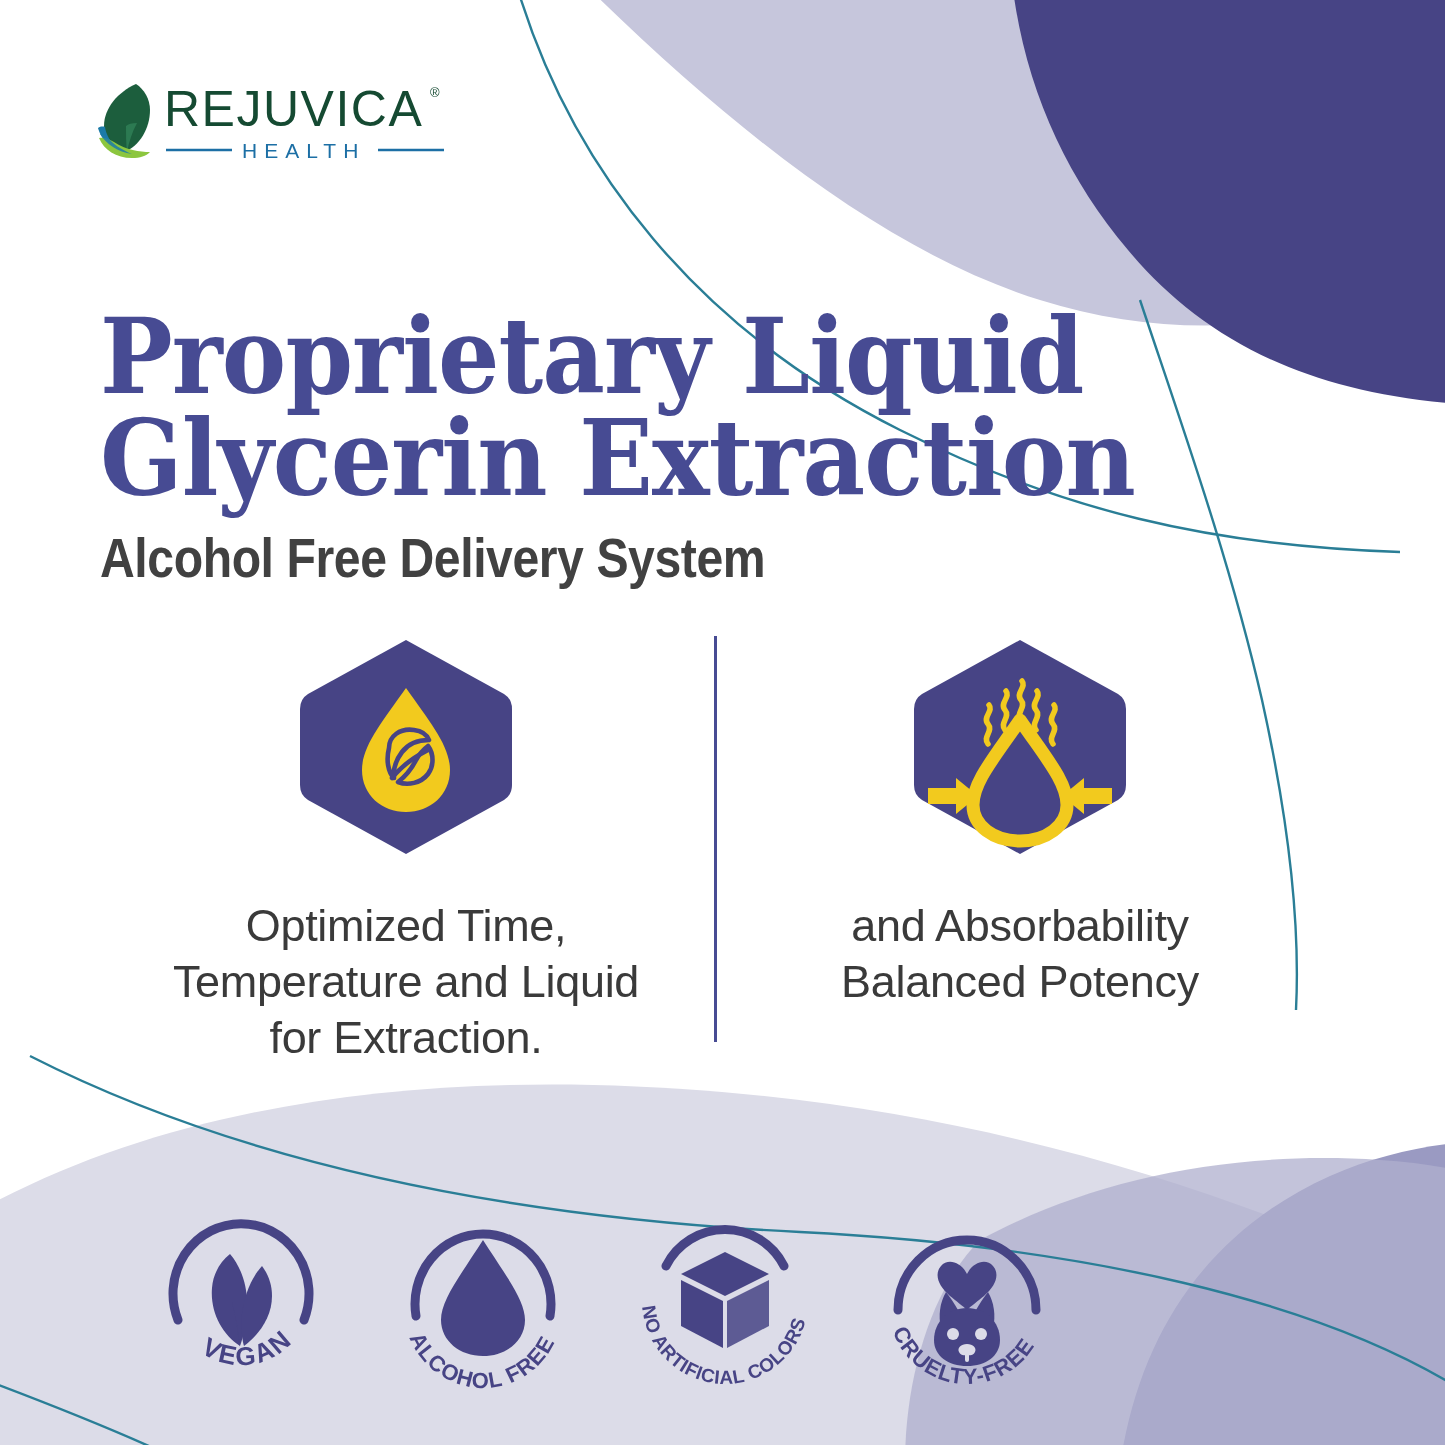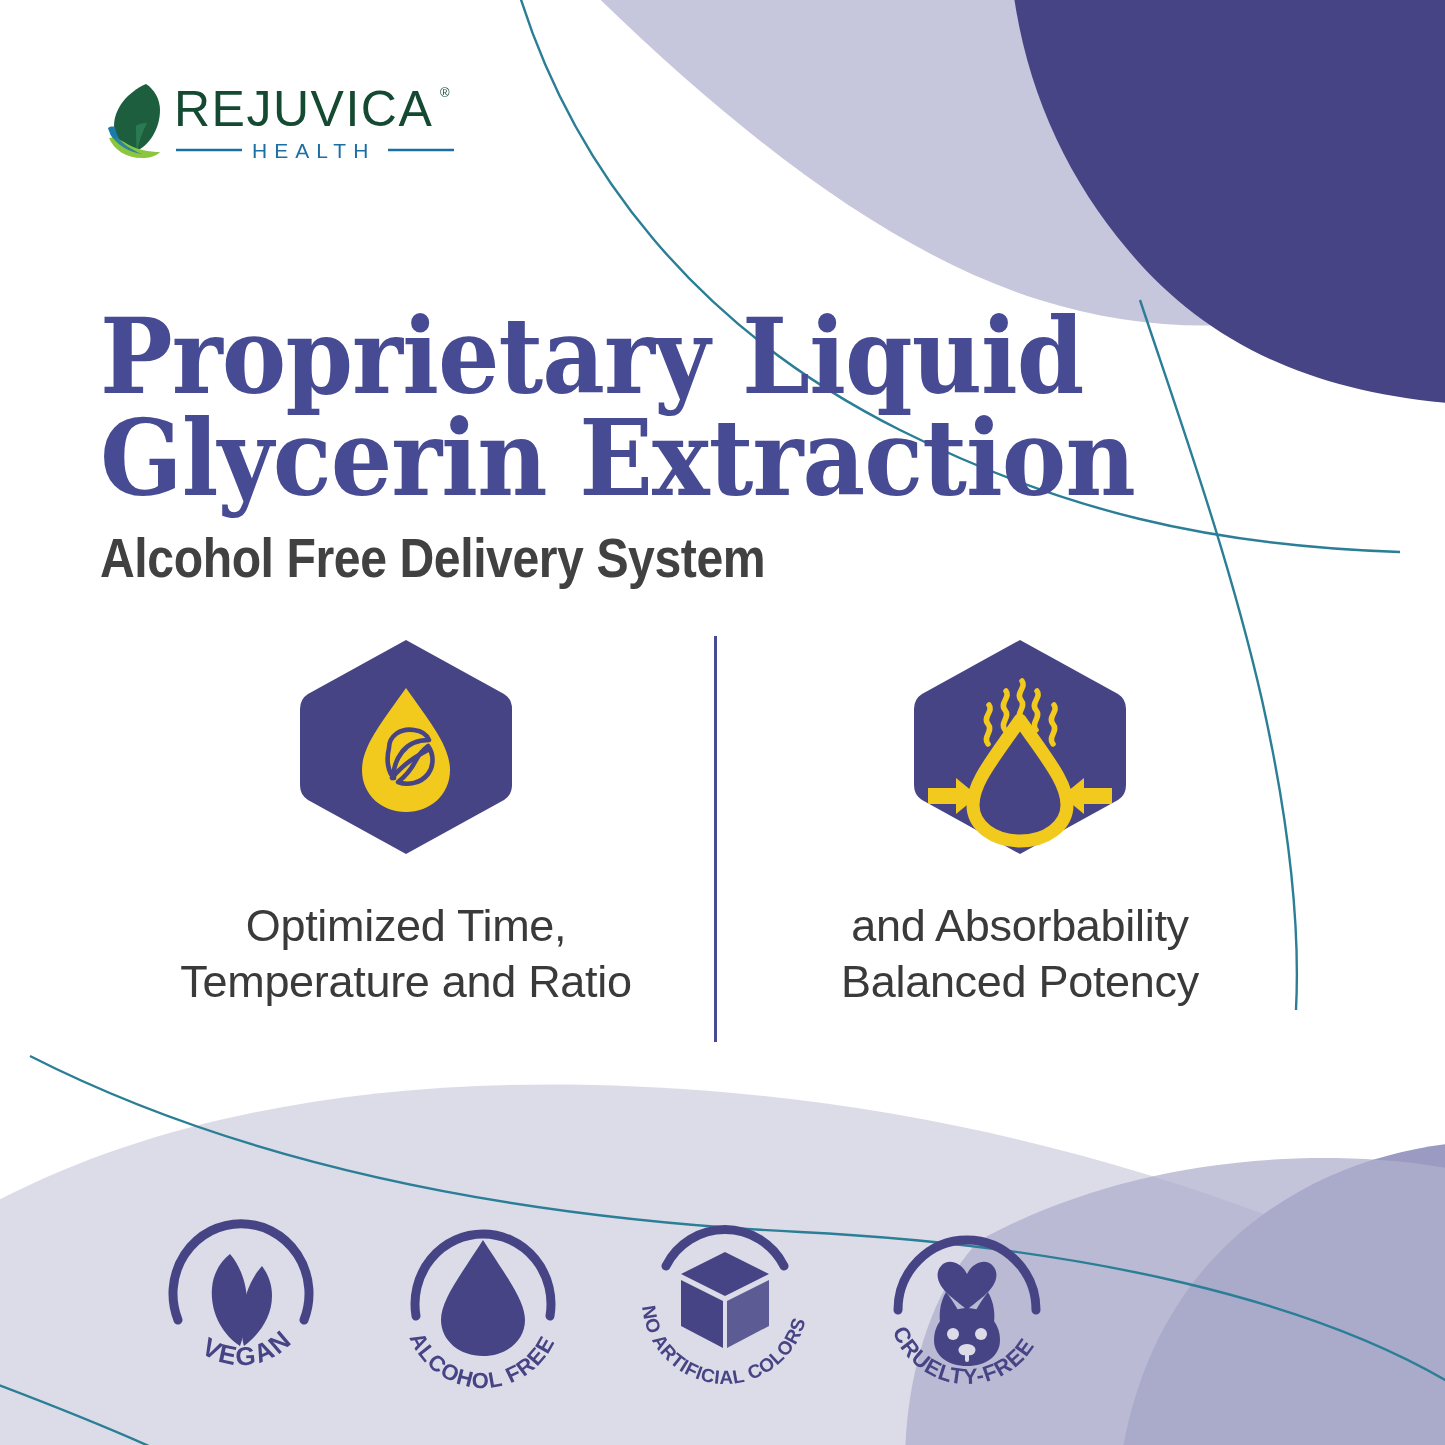--- a/index.html
+++ b/index.html
@@ -6,21 +6,21 @@
   body{font-family:"Liberation Sans",sans-serif;}
   #poster{
     position:relative;
     width:1445px;height:1445px;
     overflow:hidden;
     background:#ffffff;
   }
   #bg{position:absolute;inset:0;width:1445px;height:1445px;}
 
   
-  .logo{position:absolute;left:106px;top:82px;width:360px;height:90px;}
+  .logo{position:absolute;left:96px;top:82px;width:360px;height:90px;}
   .logo-mark{position:absolute;left:0;top:0;width:62px;height:82px;}
   .logo-word{position:absolute;left:68px;top:-2px;width:290px;height:84px;}
 
   
   .headline{
     position:absolute;left:100px;top:236px;width:1180px;
     font-family:"DejaVu Serif","Liberation Serif",serif;
     font-weight:700;
     font-size:104px;
     line-height:0.98;
@@ -149,21 +149,22 @@
         <path d="M116,52 C140,86 160,110 160,134 C160,159 140,176 116,176 C92,176 72,159 72,134 C72,110 92,86 116,52 Z" fill="#F2CA1E"></path>
         <g fill="none" stroke="#474485" stroke-width="4.6" stroke-linecap="round" stroke-linejoin="round">
           <path d="M99,112 C99,100 110,92 124,94 C132,95 137,99 139,104 C128,104 118,108 112,116 C106,124 103,134 104,142 C98,136 96,124 99,112 Z"></path>
           <path d="M138,110 C144,118 144,130 138,138 C131,147 118,150 108,146 C116,140 122,132 126,124 C130,117 134,113 138,110 Z"></path>
           <path d="M102,142 C110,132 122,122 138,114"></path>
         </g>
       </svg>
     </div>
     <div class="feature-caption">
       <span class="cl">Optimized Time,</span>
-      <span class="cl">Temperature and Ratio</span>
+      <span class="cl">Temperature and Liquid</span>
+      <span class="cl">for Extraction.</span>
     </div>
   </div>
 
   <div class="feature right">
     <div class="hexwrap">
       <svg class="hex" viewBox="0 0 232 222">
         <path d="M116,4 L214,58 Q222,63 222,73 L222,149 Q222,159 214,164 L116,218 L18,164 Q10,159 10,149 L10,73 Q10,63 18,58 Z" fill="#474485"></path>
 
         <g fill="none" stroke="#F2CA1E" stroke-width="5.5" stroke-linecap="round">
           <path d="M84,108 C78,101 90,95 84,88 C78,81 90,75 85,69"></path>

